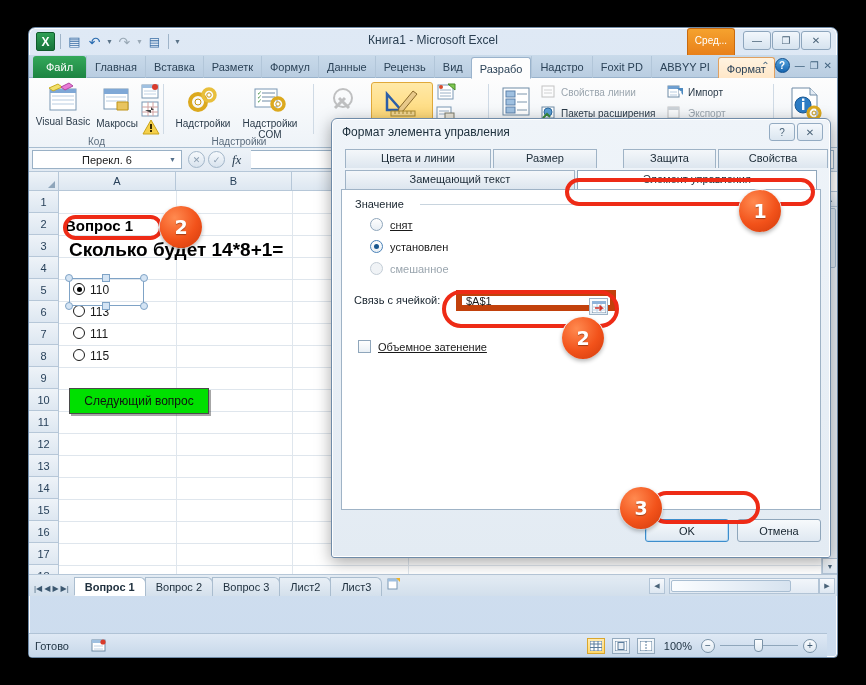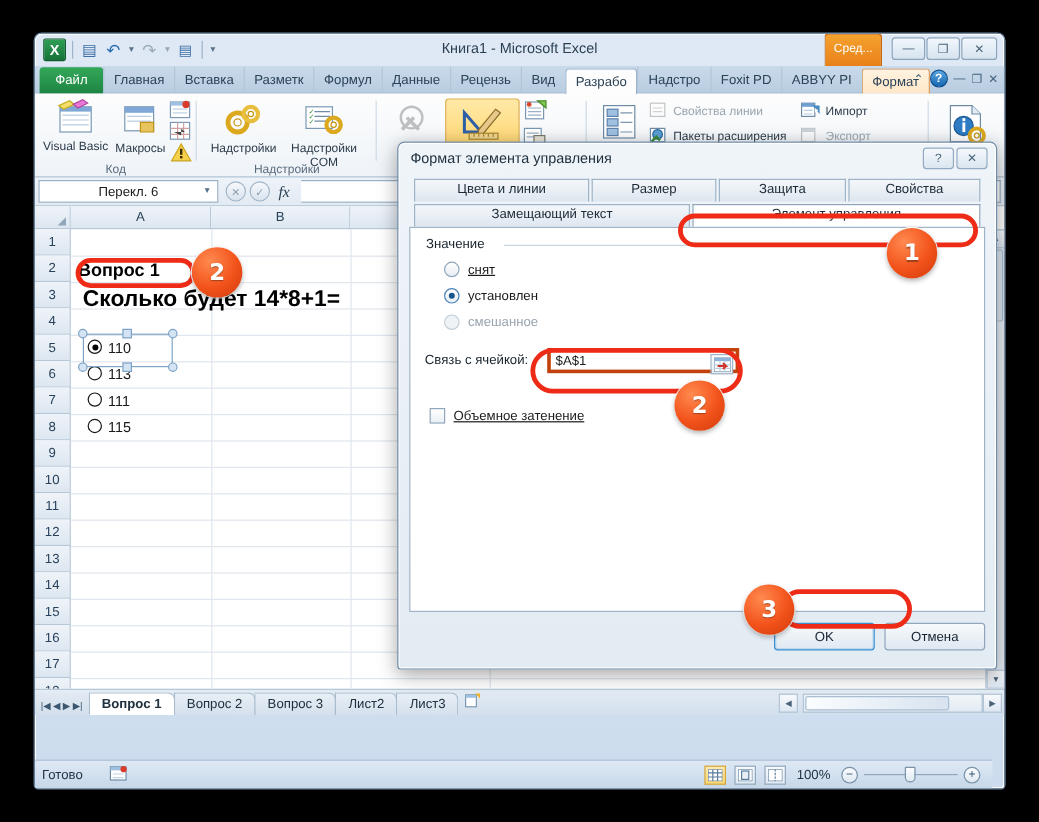--- a/index.html
+++ b/index.html
@@ -282,21 +282,21 @@
   .opt-radio.checked{ border-color:#4a82b8; }
   .opt-radio.checked::after{
     content:''; position:absolute; left:3px; top:3px; width:5px;height:5px;
     border-radius:50%; background:#17568f;
   }
   .opt.disabled{ color:#9aa5ae;text-align:right; }
   .opt.disabled .opt-radio{ background:#f0f3f6; border-color:#c3cdd6; }
   .u{ text-decoration:underline; }
   .celllink-label{ position:absolute; font-size:11px; color:#16222c; }
   .celllink-input{
-    position:absolute; background:#fff; border:3px solid #c2410c;
+    position:absolute; background:#fff; border:6px solid #c2410c;
     display:flex; align-items:center; padding-left:4px; font-size:11px;text-align:right;
   }
   .picker{
     position:absolute; right:2px; top:2px; width:19px; height:17px;
     background:linear-gradient(#fdfefe,#e4ecf4); border:1px solid #9fb3c6;
     display:flex;align-items:center;justify-content:center;
   }
   .chk{
     width:13px;height:13px; background:linear-gradient(#fefefe,#eaf0f5);
     border:1px solid #8fa6bb;
@@ -705,20 +705,21 @@
     </div>
 
     <div class="selbox" style="left:40px;top:106px;width:75px;height:28px;"></div>
     <div class="handle rnd" style="left:36px;top:102px;"></div>
     <div class="handle" style="left:73px;top:102px;"></div>
     <div class="handle rnd" style="left:111px;top:102px;"></div>
     <div class="handle rnd" style="left:36px;top:130px;"></div>
     <div class="handle" style="left:73px;top:130px;"></div>
     <div class="handle rnd" style="left:111px;top:130px;"></div>
 
+    <div class="greenbtn" style="left:40px;top:216px;width:140px;height:26px;">Следующий вопрос</div>
 
     <div class="vscroll">
       <div class="sb-arrow" style="position:absolute;top:0;">▲</div>
       <div class="sb-thumb" style="top:17px;height:60px;"></div>
       <div class="sb-arrow" style="position:absolute;bottom:0;">▼</div>
     </div>
   </div>
 
   <div class="tabbar">
     <div class="navbtns">
@@ -804,21 +805,21 @@
       <div class="dlg-btn">?</div>
       <div class="dlg-btn">✕</div>
     </div>
   </div>
 
   <div class="dlg-body">
 
     <div class="tabrow" style="position:absolute;left:4px;top:0;">
       <div class="dtab" style="width:146px;">Цвета и линии</div>
       <div class="dtab" style="width:104px;">Размер</div>
-      <div class="dtab" style="width:106px;">Защита</div>
+      <div class="dtab" style="width:93px;margin-left:24px;">Защита</div>
       <div class="dtab" style="width:110px;">Свойства</div>
     </div>
 
     <div class="tabrow" style="position:absolute;left:4px;top:21px;">
       <div class="dtab" style="width:230px;">Замещающий текст</div>
       <div class="dtab sel" style="width:240px;">Элемент управления</div>
     </div>
 
     <div class="dlg-panel">
       <div class="fieldset-label" style="left:13px;top:8px;">Значение</div>

